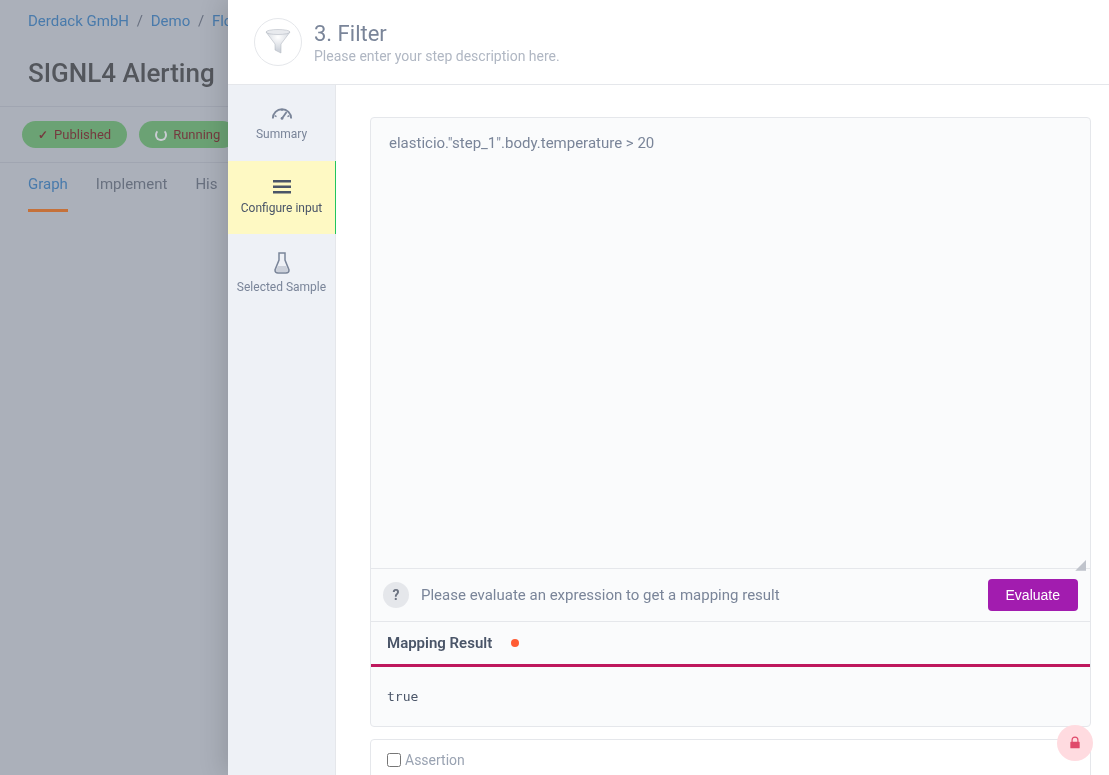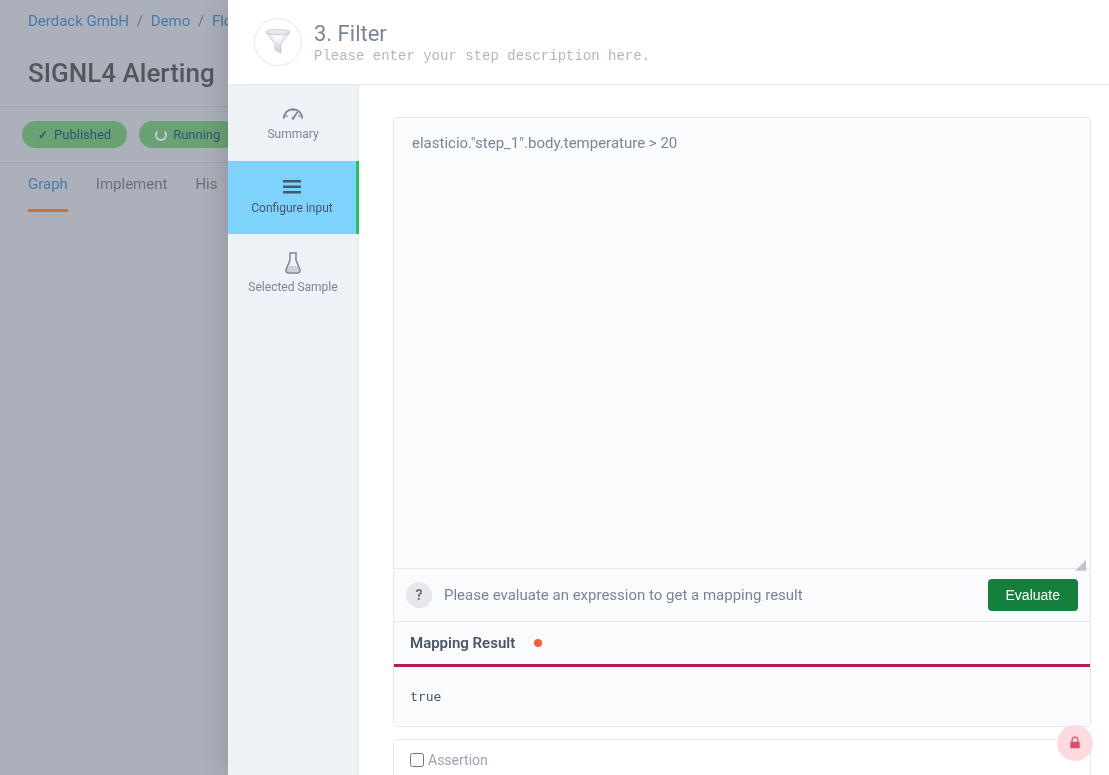--- a/index.html
+++ b/index.html
@@ -38,21 +38,21 @@
 .status-row {
   padding: 14px 22px;
   display: flex;
   gap: 12px;
 }
 .pill {
   display: inline-flex;
   align-items: center;
   gap: 6px;
   background: #6fbf6f;
-  color: #0c4a6e;
+  color: #7f1d1d;
   font-size: 13px;
   padding: 6px 16px;
   border-radius: 16px;
 }
 .check-icon::before { content: "✓"; font-weight: bold; font-size: 12px; }
 .spin-icon {
   width: 12px; height: 12px; border: 2px solid #fff; border-top-color: transparent;
   border-radius: 50%; display: inline-block;
 }
 .tabs-row {
@@ -108,47 +108,46 @@
 .step-avatar svg { width: 32px; height: 32px; }
 .step-title {
   font-size: 22px;
   color: #7a8599;
   font-weight: 400;
 }
 .step-desc {
   font-size: 14px;
   color: #b0b7c3;
   margin-top: 2px;
-  font-family: Liberation Mono, monospace;
 }
 .panel-body {
   flex: 1;
   display: flex;
   overflow: hidden;
 }
 .vtabs {
-  width: 131px;
+  width: 108px;
   background: #eef1f6;
   display: flex;
   flex-direction: column;
   border-right: 1px solid #e5e7eb;
 }
 .vtab {
   padding: 18px 6px;
   text-align: center;
   font-size: 12px;
   color: #7a8599;
   cursor: pointer;
   line-height: 1.3;
 }
 .vtab .vtab-icon { display: block; margin: 0 auto 6px auto; }
 .vtab.active {
-  background: #7dd3fc;
+  background: #fef9c3;
   color: #4a5568;
-  border-right: 3px solid #22c55e;
+  border-right: 1px solid #22c55e;
   margin-right: -1px;
 }
 .content {
   flex: 1;
   padding: 32px 18px 12px 34px;
   overflow: auto;
 }
 .editor-box {
   border: 1px solid #e5e7eb;
   border-radius: 4px;
@@ -195,21 +194,21 @@
   display: flex; align-items: center; justify-content: center;
   font-weight: bold;
   font-size: 14px;
 }
 .eval-text {
   flex: 1;
   font-size: 15px;
   color: #7a8599;
 }
 .eval-btn {
-  background: #15803d;
+  background: #a21caf;
   color: #fff;
   border: none;
   padding: 8px 18px;
   border-radius: 4px;
   font-size: 14px;
   font-weight: 500;
   cursor: pointer;
 }
 .result-header {
   border-top: 1px solid #e5e7eb;

